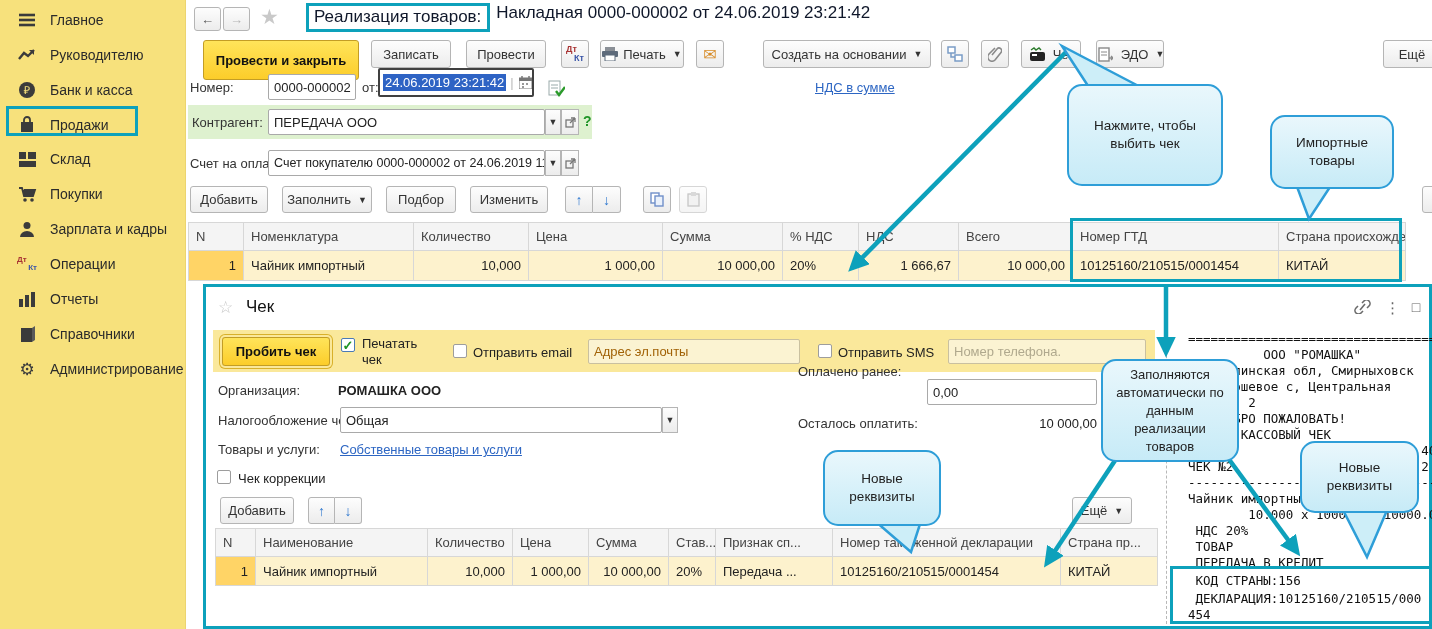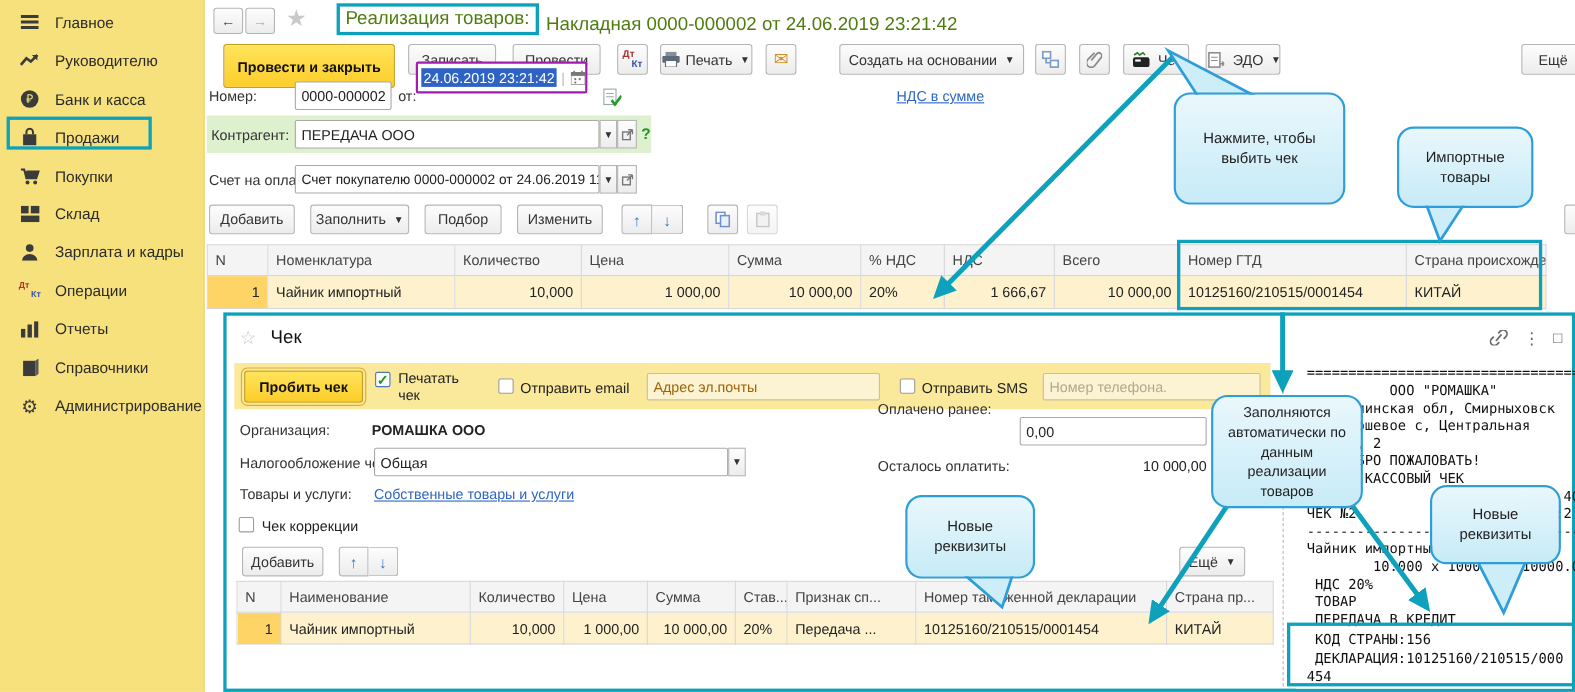--- a/index.html
+++ b/index.html
@@ -65,40 +65,40 @@
   </div>
   <div class="sideitem" style="margin-top:5px">
     <span class="icn">
         <svg width="18" height="18">
           <path d="M3,6 h12 v10 h-12 z" fill="#3b3b3b"></path>
           <path d="M6,6 v-2 a3,3 0 0 1 6,0 v2" stroke="#3b3b3b" stroke-width="1.8" fill="none"></path>
         </svg>
       </span>
     <span>Продажи</span>
   </div>
+  <div class="sideitem" style="margin-top:4px">
+    <span class="icn">
+        <svg width="17" height="15">
+          <rect x="0" y="0" width="7" height="7" fill="#3b3b3b"></rect>
+          <rect x="9" y="0" width="8" height="7" fill="#3b3b3b"></rect>
+          <rect x="0" y="9" width="17" height="6" fill="#3b3b3b"></rect>
+        </svg>
+      </span>
+    <span>Склад</span>
+  </div>
   <div class="sideitem" style="margin-top:5px">
     <span class="icn">
         <svg width="19" height="17">
           <path d="M1,2 h3 l2,8 h9 l2,-6 h-11" stroke="#3b3b3b" stroke-width="1.8" fill="#3b3b3b"></path>
           <circle cx="7" cy="14" r="1.8" fill="#3b3b3b"></circle>
           <circle cx="14" cy="14" r="1.8" fill="#3b3b3b"></circle>
         </svg>
       </span>
     <span>Покупки</span>
   </div>
-  <div class="sideitem" style="margin-top:4px">
-    <span class="icn">
-        <svg width="17" height="15">
-          <rect x="0" y="0" width="7" height="7" fill="#3b3b3b"></rect>
-          <rect x="9" y="0" width="8" height="7" fill="#3b3b3b"></rect>
-          <rect x="0" y="9" width="17" height="6" fill="#3b3b3b"></rect>
-        </svg>
-      </span>
-    <span>Склад</span>
-  </div>
   <div class="sideitem" style="margin-top:5px">
     <span class="icn">
         <svg width="16" height="16">
           <circle cx="8" cy="4.5" r="3.5" fill="#3b3b3b"></circle>
           <path d="M1,16 a7,6 0 0 1 14,0 z" fill="#3b3b3b"></path>
         </svg>
       </span>
     <span>Зарплата и кадры</span>
   </div>
   <div class="sideitem" style="margin-top:5px">
@@ -135,21 +135,21 @@
 
 <div class="tealbox" style="left:6px;top:106px;width:132px;height:30px"></div>
 
 <div class="btn" style="left:194px;top:7px;width:27px;height:24px">
     <span style="color:#555">←</span>
   </div>
 <div class="btn" style="left:223px;top:7px;width:27px;height:24px">
     <span style="color:#b5b5b5">→</span>
   </div>
 <span class="abs" style="left:260px;top:5px;font-size:21px;color:#c9c9c9">★</span>
-<div class="abs" style="left:306px;top:3px;display:flex;align-items:flex-end;font-size:17px;color:#4d7c0f;white-space:nowrap">
+<div class="abs" style="left:306px;top:3px;display:flex;align-items:flex-start;font-size:17px;color:#0f172a;white-space:nowrap">
   <span style="border:3px solid #0da1bb;padding:1px 6px 2px 5px">Реализация товаров:</span>
   <span style="margin-left:6px">Накладная 0000-000002 от 24.06.2019 23:21:42</span>
 </div>
 
 <div class="btn btn-yellow" style="left:203px;top:40px;width:156px;height:40px">
     <span>Провести и закрыть</span>
   </div>
 <div class="btn" style="left:371px;top:40px;width:80px;height:28px">
     <span>Записать</span>
   </div>
@@ -218,21 +218,21 @@
 </div>
 <div class="btn" style="left:1383px;top:40px;width:58px;height:28px">
     <span>Ещё</span>
   </div>
 
 <div class="lbl" style="left:190px;top:80px">Номер:</div>
 <div class="ipt" style="left:268px;top:74px;width:88px;height:26px">
     <span>0000-000002</span>
   </div>
 <div class="lbl" style="left:362px;top:80px">от:</div>
-<div class="ipt" style="left:378px;top:56px;width:156px;height:29px;border:2px solid #a21caf;padding:0 3px">
+<div class="ipt" style="left:378px;top:68px;width:156px;height:29px;border:2px solid #404040;padding:0 3px">
   <span style="background:#2e63c4;color:#fff;padding:1px 2px">24.06.2019 23:21:42</span>
   <span style="margin-left:4px;color:#bbb">|</span>
   <span class="icn" style="margin-left:2px">
       <svg width="13" height="13">
         <rect x="0" y="2" width="13" height="11" fill="#fff" stroke="#777"></rect>
         <rect x="0" y="2" width="13" height="3" fill="#777"></rect>
         <line x1="3" y1="0" x2="3" y2="3" stroke="#777" stroke-width="1.5"></line>
         <line x1="10" y1="0" x2="10" y2="3" stroke="#777" stroke-width="1.5"></line>
         <circle cx="4" cy="8" r="1" fill="#777"></circle>
         <circle cx="8" cy="8" r="1" fill="#777"></circle>

